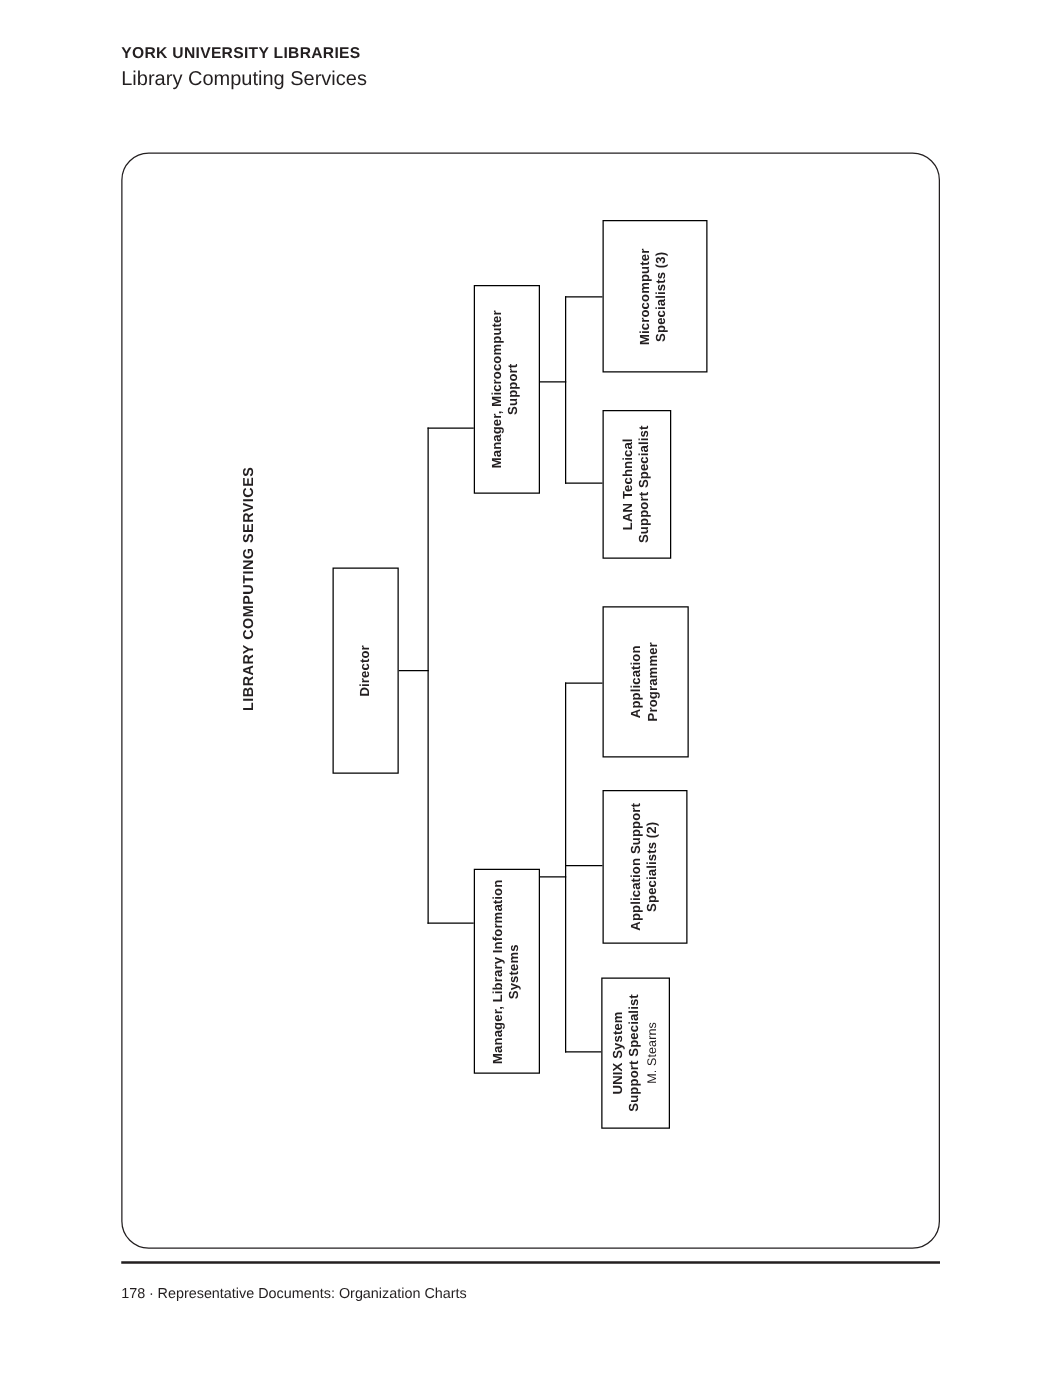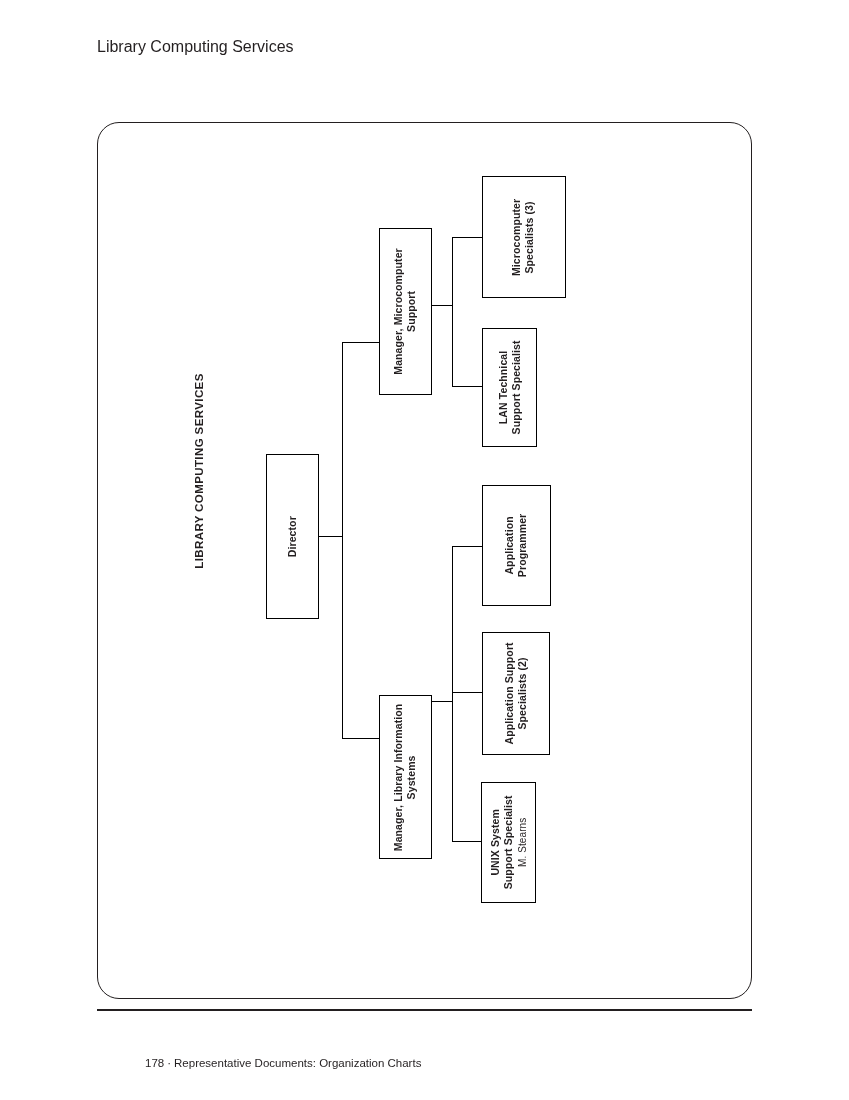--- a/index.html
+++ b/index.html
@@ -120,32 +120,32 @@
     position: absolute;
     left: 97px;
     top: 1009px;
     width: 655px;
     height: 1.6px;
     background: #231f20;
   }
   #page-footer {
     position: absolute;
     left: 97px;
-    top: 1057px;
+    top: 1029px;
     font-size: 11.5px;
     color: #231f20;
     white-space: nowrap;
-    margin-left: 48px;
   }
   #page-footer .sep { padding: 0 3px; }
 </style>
 </head>
 <body>
 
 <div id="page-header">
+  <div id="header-line1">YORK UNIVERSITY LIBRARIES</div>
   <div id="header-line2">Library Computing Services</div>
 </div>
 
 <div id="chart-frame">
   <div id="chart-canvas">
 
     <div id="chart-title">LIBRARY COMPUTING SERVICES</div>
 
     <div class="conn h" style="left:220px; top:413px; width:25px;"></div>
 

